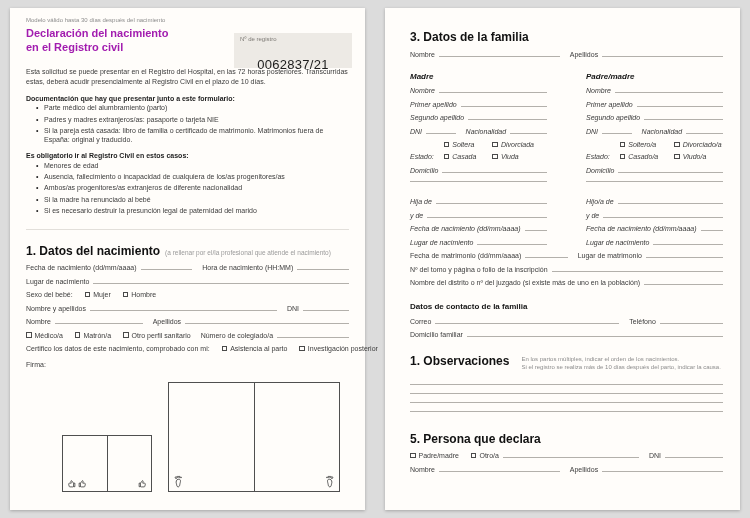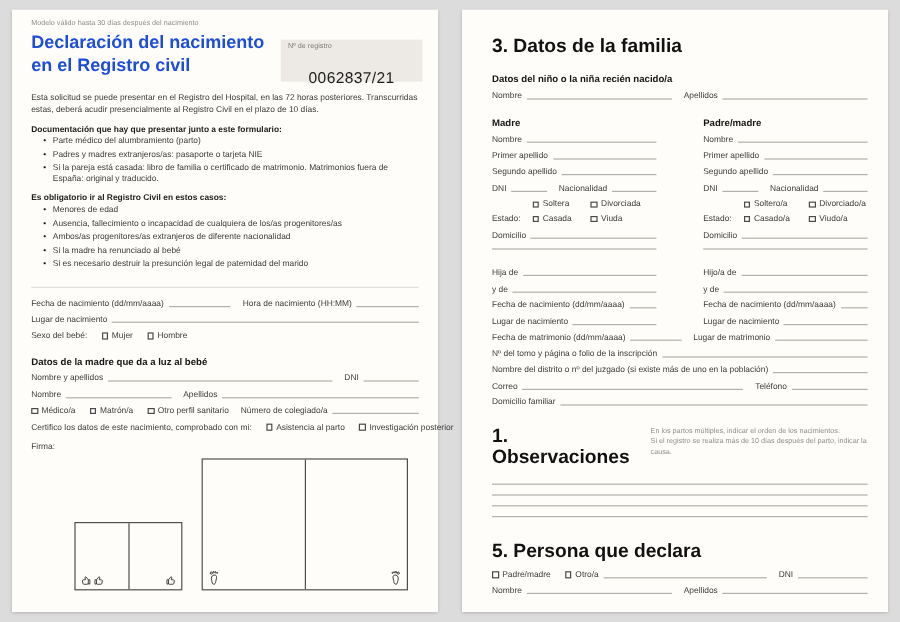--- a/index.html
+++ b/index.html
@@ -13,59 +13,59 @@
   }
   .page {
     position:absolute; top:8px; width:355px; height:502px;
     background:#fffdfa;
     box-shadow:0 1px 3px rgba(0,0,0,.25);
   }
   .page-left  { left:10px;  padding:9px 16px 10px 16px; }
   .page-right { left:385px; padding:22px 17px 10px 25px; }
 
   .tiny { font-size:6px; color:#8d8d8d; }
-  .form-title { font-size:15px; font-weight:bold; color:#1d4ed8; line-height:1.25; white-space:pre-line; margin-top:4px; width:230px; }
+  .form-title { font-size:11px; font-weight:bold; color:#a21caf; line-height:1.25; white-space:pre-line; margin-top:4px; width:230px; }
 
   .reg-box {
     position:absolute; top:25px; right:13px; width:118px; height:35px;
     background:#edeae5; padding:3px 6px 3px 6px;
   }
   .reg-label { font-size:6px; color:#7d7a75; }
   .reg-number { font-size:13px; color:#1c1c1c; text-align:center; margin-top:15px; letter-spacing:.3px; }
 
   .intro { font-size:7px; line-height:1.45; margin-top:12px; color:#3b3b3b; }
   .list-heading { font-size:7px; font-weight:bold; color:#1d1d1d; margin-top:8px; }
   .blist { margin-top:2px; }
   .blist-item { display:flex; font-size:7px; color:#3b3b3b; line-height:1.25; margin-top:2.5px; padding-left:10px; }
   .bullet { width:8px; flex:none; color:#1d1d1d; }
 
   .divider { border:none; border-top:1px solid #e2dfda; margin:13px 0 10px 0; }
 
   .section-head { display:flex; align-items:baseline; margin-top:14px; }
-  .section-title { font-size:16px; font-weight:bold; color:#111; }
+  .section-title { font-size:12px; font-weight:bold; color:#111; }
   .section-note { font-size:6.5px; color:#9a9a9a; margin-left:5px; }
 
   .row { display:flex; align-items:flex-end; margin-top:6.5px; font-size:7px; color:#3b3b3b; }
   .row .lbl { white-space:nowrap; }
   .line { flex:1; border-bottom:1px solid #b3b0ab; margin:0 0 1px 4px; height:2px; min-width:12px; }
   .line.fixed-sm { flex:0 0 46px; }
   .line.fixed-md { flex:0 0 58px; }
   .gap-l { margin-left:10px; }
   .gap-xl { margin-left:16px; }
 
   .cb { width:5.5px; height:5.5px; border:1px solid #4a4a4a; display:inline-block; flex:none; margin:0 3px 1px 0; background:#fffdfa; }
   .cb-item { display:flex; align-items:flex-end; margin-left:12px; white-space:nowrap; }
   .cb-item:first-of-type { margin-left:0; }
 
   .mini-heading { font-size:8px; font-weight:bold; color:#151515; margin-top:13px; }
 
   .estado-grid { display:grid; grid-template-columns:auto auto; column-gap:16px; row-gap:5px; margin-left:10px; }
   .estado-cell { display:flex; align-items:flex-end; white-space:nowrap; }
 
-  .cols { display:flex; gap:39px; margin-top:14px; }
+  .cols { display:flex; gap:39px; margin-top:14px;font-style:italic; }
   .col { flex:1; min-width:0; }
 
   .print-box { position:absolute; border:1px solid #4f4f4f; display:flex; background:#fffdfa; }
   .print-box .cell { position:relative; height:100%; }
   .print-box .cell + .cell { border-left:1px solid #4f4f4f; }
   .box-small { left:52px; bottom:18px; width:90px; height:57px; }
   .box-small .cell { width:50%; }
   .box-large { left:158px; bottom:18px; width:172px; height:110px; }
   .box-large .cell { width:50%; }
   .icons-bl { position:absolute; left:4px; bottom:3px; display:flex; gap:2px; }
@@ -134,20 +134,24 @@
         <span>Si la madre ha renunciado al bebé</span>
       </div>
     <div class="blist-item">
         <span class="bullet">•</span>
         <span>Si es necesario destruir la presunción legal de paternidad del marido</span>
       </div>
   </div>
 
   <hr class="divider">
 
+  <div class="section-head">
+    <span class="section-title">1. Datos del nacimiento</span>
+    <span class="section-note">(a rellenar por el/la profesional que atiende el nacimiento)</span>
+  </div>
 
   <div class="row">
     <span class="lbl">Fecha de nacimiento (dd/mm/aaaa)</span>
     <span class="line"></span>
     <span class="lbl gap-l">Hora de nacimiento (HH:MM)</span>
     <span class="line"></span>
   </div>
   <div class="row">
     <span class="lbl">Lugar de nacimiento</span>
     <span class="line"></span>
@@ -157,21 +161,20 @@
     <span class="cb-item gap-xl">
         <span class="cb"></span>
         <span>Mujer</span>
       </span>
     <span class="cb-item">
         <span class="cb"></span>
         <span>Hombre</span>
       </span>
   </div>
 
-  <div class="mini-heading">Datos de la madre que da a luz al bebé</div>
   <div class="row">
     <span class="lbl">Nombre y apellidos</span>
     <span class="line"></span>
     <span class="lbl gap-l">DNI</span>
     <span class="line fixed-sm"></span>
   </div>
 
 
   <div class="row">
     <span class="lbl">Nombre</span>
@@ -256,21 +259,20 @@
     </div>
   </div>
 </div>
 
 <div class="page page-right" style="background: rgb(255, 253, 250);">
 
   <div class="section-head" style="margin-top:0">
     <span class="section-title">3. Datos de la familia</span>
   </div>
 
-  <div class="mini-heading">Datos del niño o la niña recién nacido/a</div>
   <div class="row">
     <span class="lbl">Nombre</span>
     <span class="line"></span>
     <span class="lbl gap-l">Apellidos</span>
     <span class="line"></span>
   </div>
 
   <div class="cols">
 
     <div class="col">
@@ -415,20 +417,21 @@
   </div>
   <div class="row">
     <span class="lbl">Nº del tomo y página o folio de la inscripción</span>
     <span class="line"></span>
   </div>
   <div class="row">
     <span class="lbl">Nombre del distrito o nº del juzgado (si existe más de uno en la población)</span>
     <span class="line"></span>
   </div>
 
+  <div class="mini-heading" style="margin-top:16px">Datos de contacto de la familia</div>
   <div class="row">
     <span class="lbl">Correo</span>
     <span class="line" style="flex:1.6"></span>
     <span class="lbl gap-l">Teléfono</span>
     <span class="line" style="flex:0.55"></span>
   </div>
   <div class="row">
     <span class="lbl">Domicilio familiar</span>
     <span class="line"></span>
   </div>

